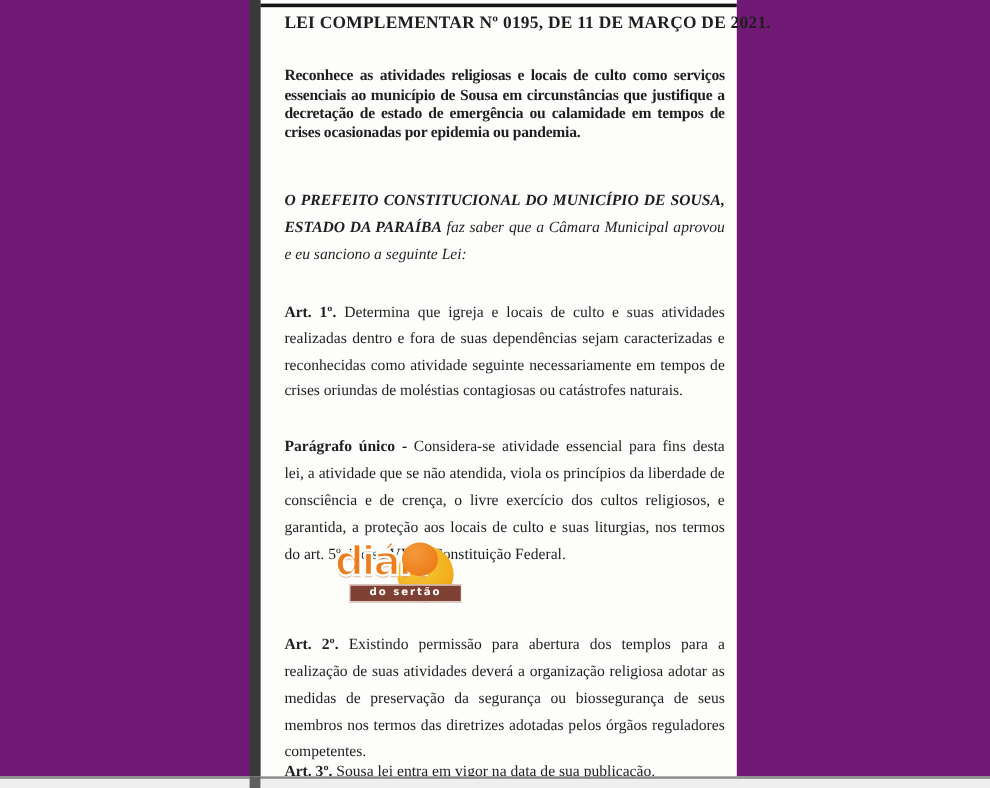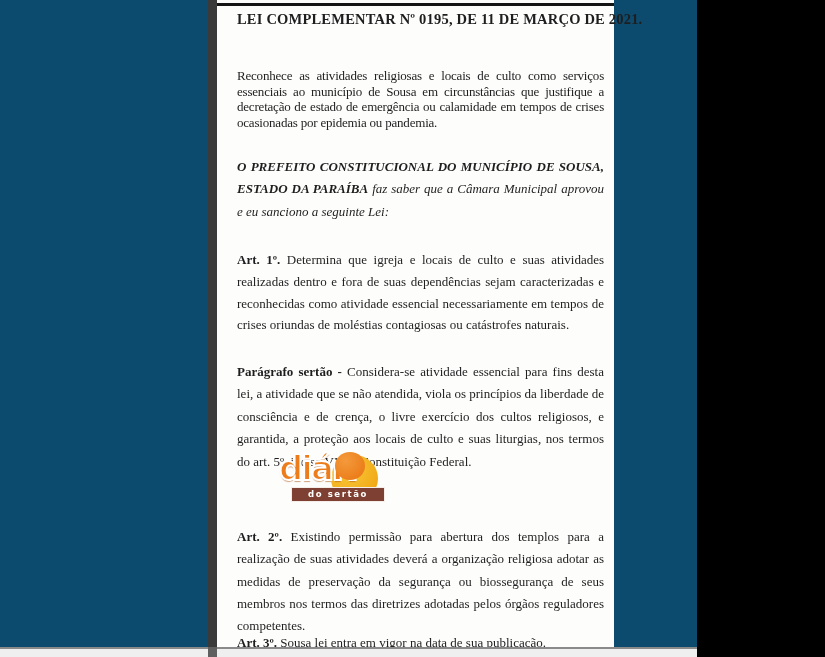--- a/index.html
+++ b/index.html
@@ -1,29 +1,29 @@
 <!DOCTYPE html>
 <html><head>
 <meta charset="utf-8">
 <style>
   html,body{margin:0;padding:0;background:#000;}
-  .stage{position:relative;width:697px;height:657px;background:#0c4a6e;overflow:hidden;
+  .stage{position:relative;width:825px;height:657px;background:#701a75;overflow:hidden;
          font-family:"Liberation Serif", serif;}
   
   .page{position:absolute;left:217px;top:0;width:397px;height:657px;background:#fdfdfc;}
   .scan-bar{position:absolute;left:208px;top:0;width:9px;height:650px;background:#3a3a3a;}
   .bottom-strip{position:absolute;left:0;bottom:0;width:825px;height:8px;background:#efefef;
                 border-top:2px solid #8a8a8a;}
   .bottom-strip .bar-foot{position:absolute;left:208px;top:-2px;width:9px;height:10px;background:#5f5f5f;}
   .top-rule{position:absolute;left:0;top:3px;width:100%;height:3px;background:#141414;}
   .content{position:absolute;left:20px;top:0;width:367px;color:#1e1e1e;}
   .content p{position:absolute;margin:0;text-align:justify;}
   .law-title{top:11px;width:367px;font-weight:bold;font-size:14.5px;text-align:center !important;
              letter-spacing:.2px;white-space:nowrap;}
-  .ementa{top:68px;width:367px;font-weight:normal;font-size:13px;line-height:15.6px;letter-spacing:-.2px;}
+  .ementa{top:55px;width:367px;font-weight:bold;font-size:13px;line-height:15.6px;letter-spacing:-.2px;}
   .preamble{top:156px;width:367px;font-size:13px;line-height:22.3px;font-style:italic;}
   .art1{top:249px;width:367px;font-size:13px;line-height:21.8px;}
   .par-unico{top:361px;width:367px;font-size:13px;line-height:22.4px;}
   .art2{top:526px;width:367px;font-size:13px;line-height:22.3px;}
   .art3{top:634px;width:367px;font-size:13px;line-height:18px;}
   .lead{font-weight:bold;}
   
   .logo{position:absolute;left:278px;top:450px;width:120px;height:54px;
         font-family:"DejaVu Sans", sans-serif;}
   .ball-yellow{position:absolute;left:53px;top:5px;width:47px;height:47px;border-radius:50%;
@@ -45,23 +45,23 @@
   <div class="page">
     <div class="top-rule"></div>
 
     <div class="content">
       <p class="law-title">LEI COMPLEMENTAR Nº 0195, DE 11 DE MARÇO DE 2021.</p>
 
       <p class="ementa">Reconhece as atividades religiosas e locais de culto como serviços essenciais ao município de Sousa em circunstâncias que justifique a decretação de estado de emergência ou calamidade em tempos de crises ocasionadas por epidemia ou pandemia.</p>
 
       <p class="preamble"><span class="lead">O PREFEITO CONSTITUCIONAL DO MUNICÍPIO DE SOUSA, ESTADO DA PARAÍBA</span><span> faz saber que a Câmara Municipal aprovou e eu sanciono a seguinte Lei:</span></p>
 
-      <p class="art1"><span class="lead">Art. 1º.</span><span> Determina que igreja e locais de culto e suas atividades realizadas dentro e fora de suas dependências sejam caracterizadas e reconhecidas como atividade essencial necessariamente em tempos de crises oriundas de moléstias contagiosas ou catástrofes naturais.</span></p>
+      <p class="art1"><span class="lead">Art. 1º.</span><span> Determina que igreja e locais de culto e suas atividades realizadas dentro e fora de suas dependências sejam caracterizadas e reconhecidas como atividade seguinte necessariamente em tempos de crises oriundas de moléstias contagiosas ou catástrofes naturais.</span></p>
 
-      <p class="par-unico"><span class="lead">Parágrafo sertão -</span><span> Considera-se atividade essencial para fins desta lei, a atividade que se não atendida, viola os princípios da liberdade de consciência e de crença, o livre exercício dos cultos religiosos, e garantida, a proteção aos locais de culto e suas liturgias, nos termos do art. 5º, inciso VI, da Constituição Federal.</span></p>
+      <p class="par-unico"><span class="lead">Parágrafo único -</span><span> Considera-se atividade essencial para fins desta lei, a atividade que se não atendida, viola os princípios da liberdade de consciência e de crença, o livre exercício dos cultos religiosos, e garantida, a proteção aos locais de culto e suas liturgias, nos termos do art. 5º, inciso VI, da Constituição Federal.</span></p>
 
       <p class="art2"><span class="lead">Art. 2º.</span><span> Existindo permissão para abertura dos templos para a realização de suas atividades deverá a organização religiosa adotar as medidas de preservação da segurança ou biossegurança de seus membros nos termos das diretrizes adotadas pelos órgãos reguladores competentes.</span></p>
 
       <p class="art3"><span class="lead">Art. 3º.</span><span> Sousa lei entra em vigor na data de sua publicação.</span></p>
     </div>
   </div>
 
   <div class="scan-bar"></div>
 
   <div class="logo">

